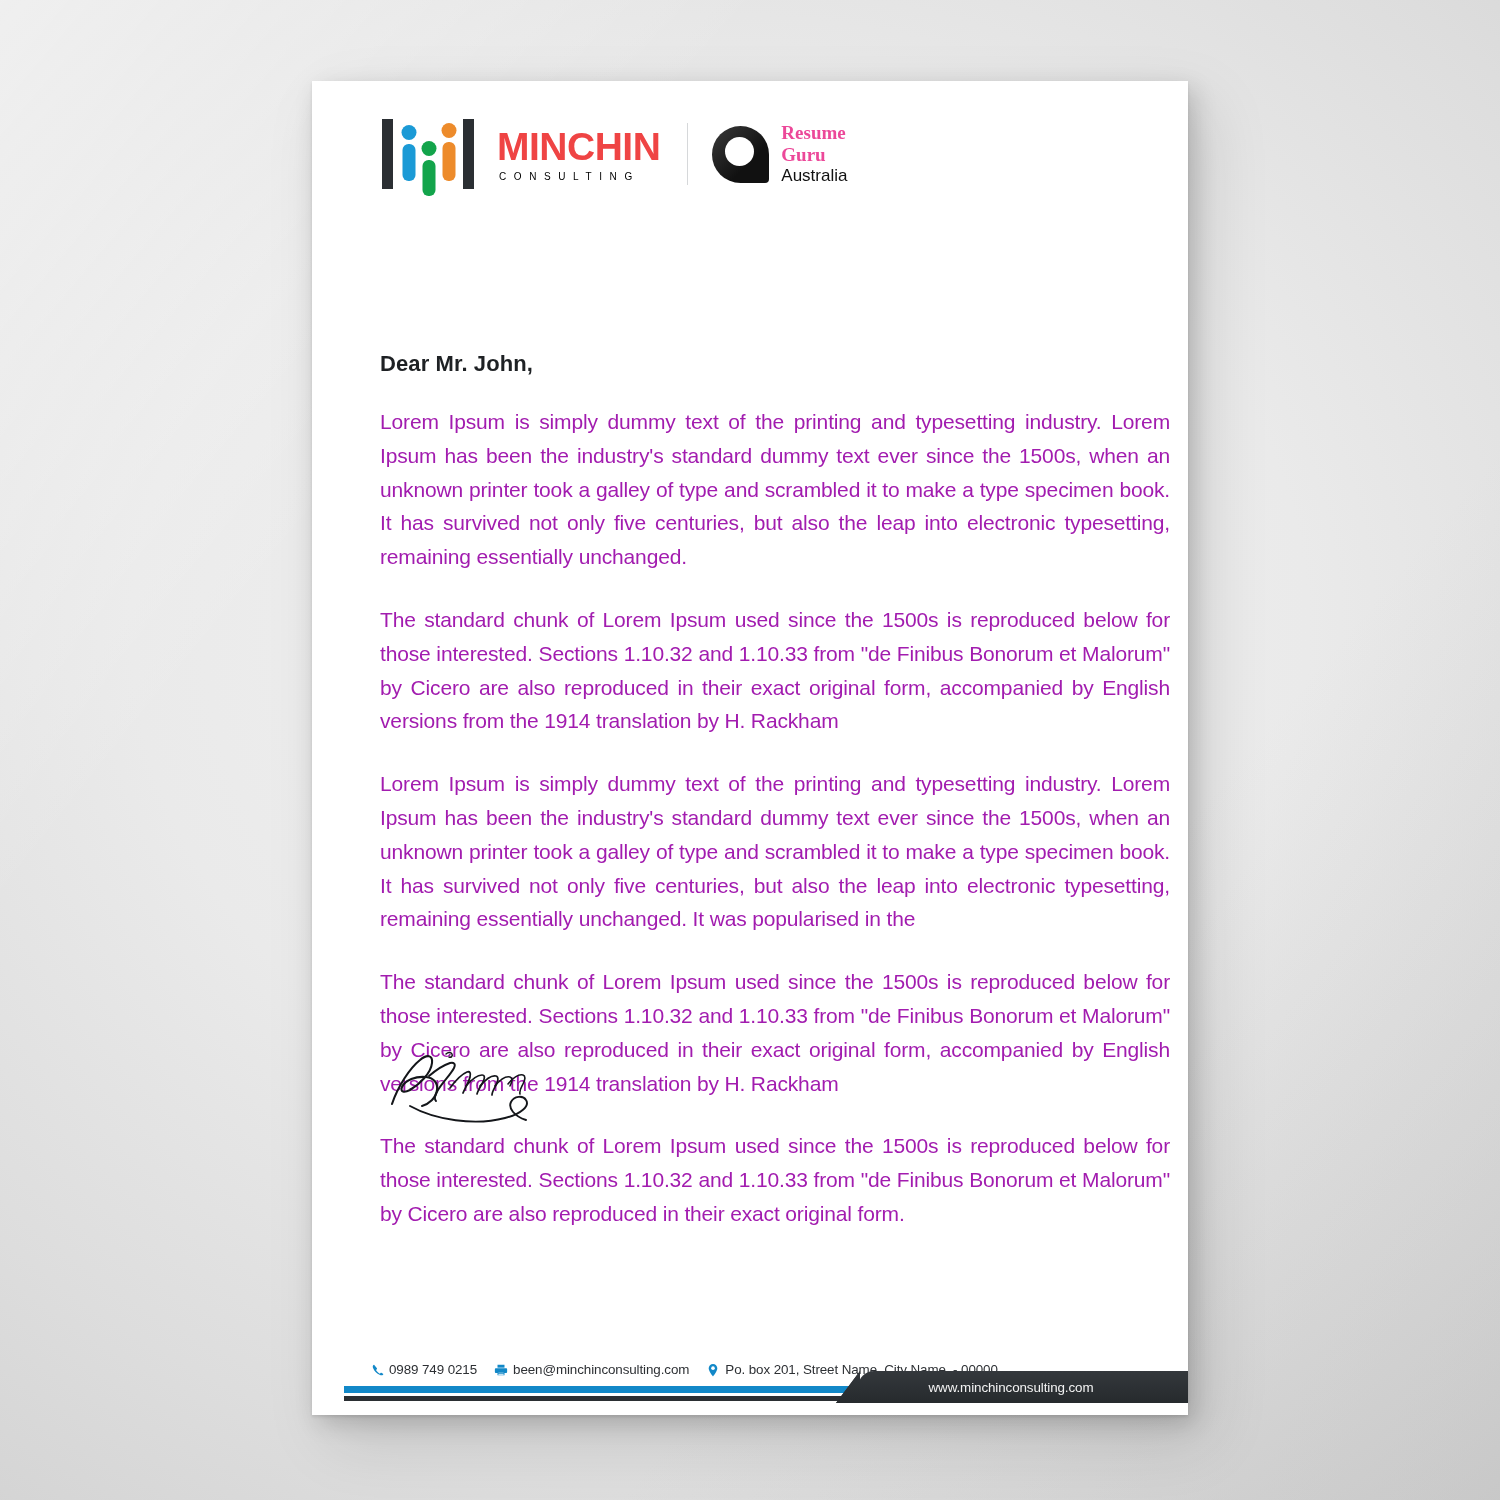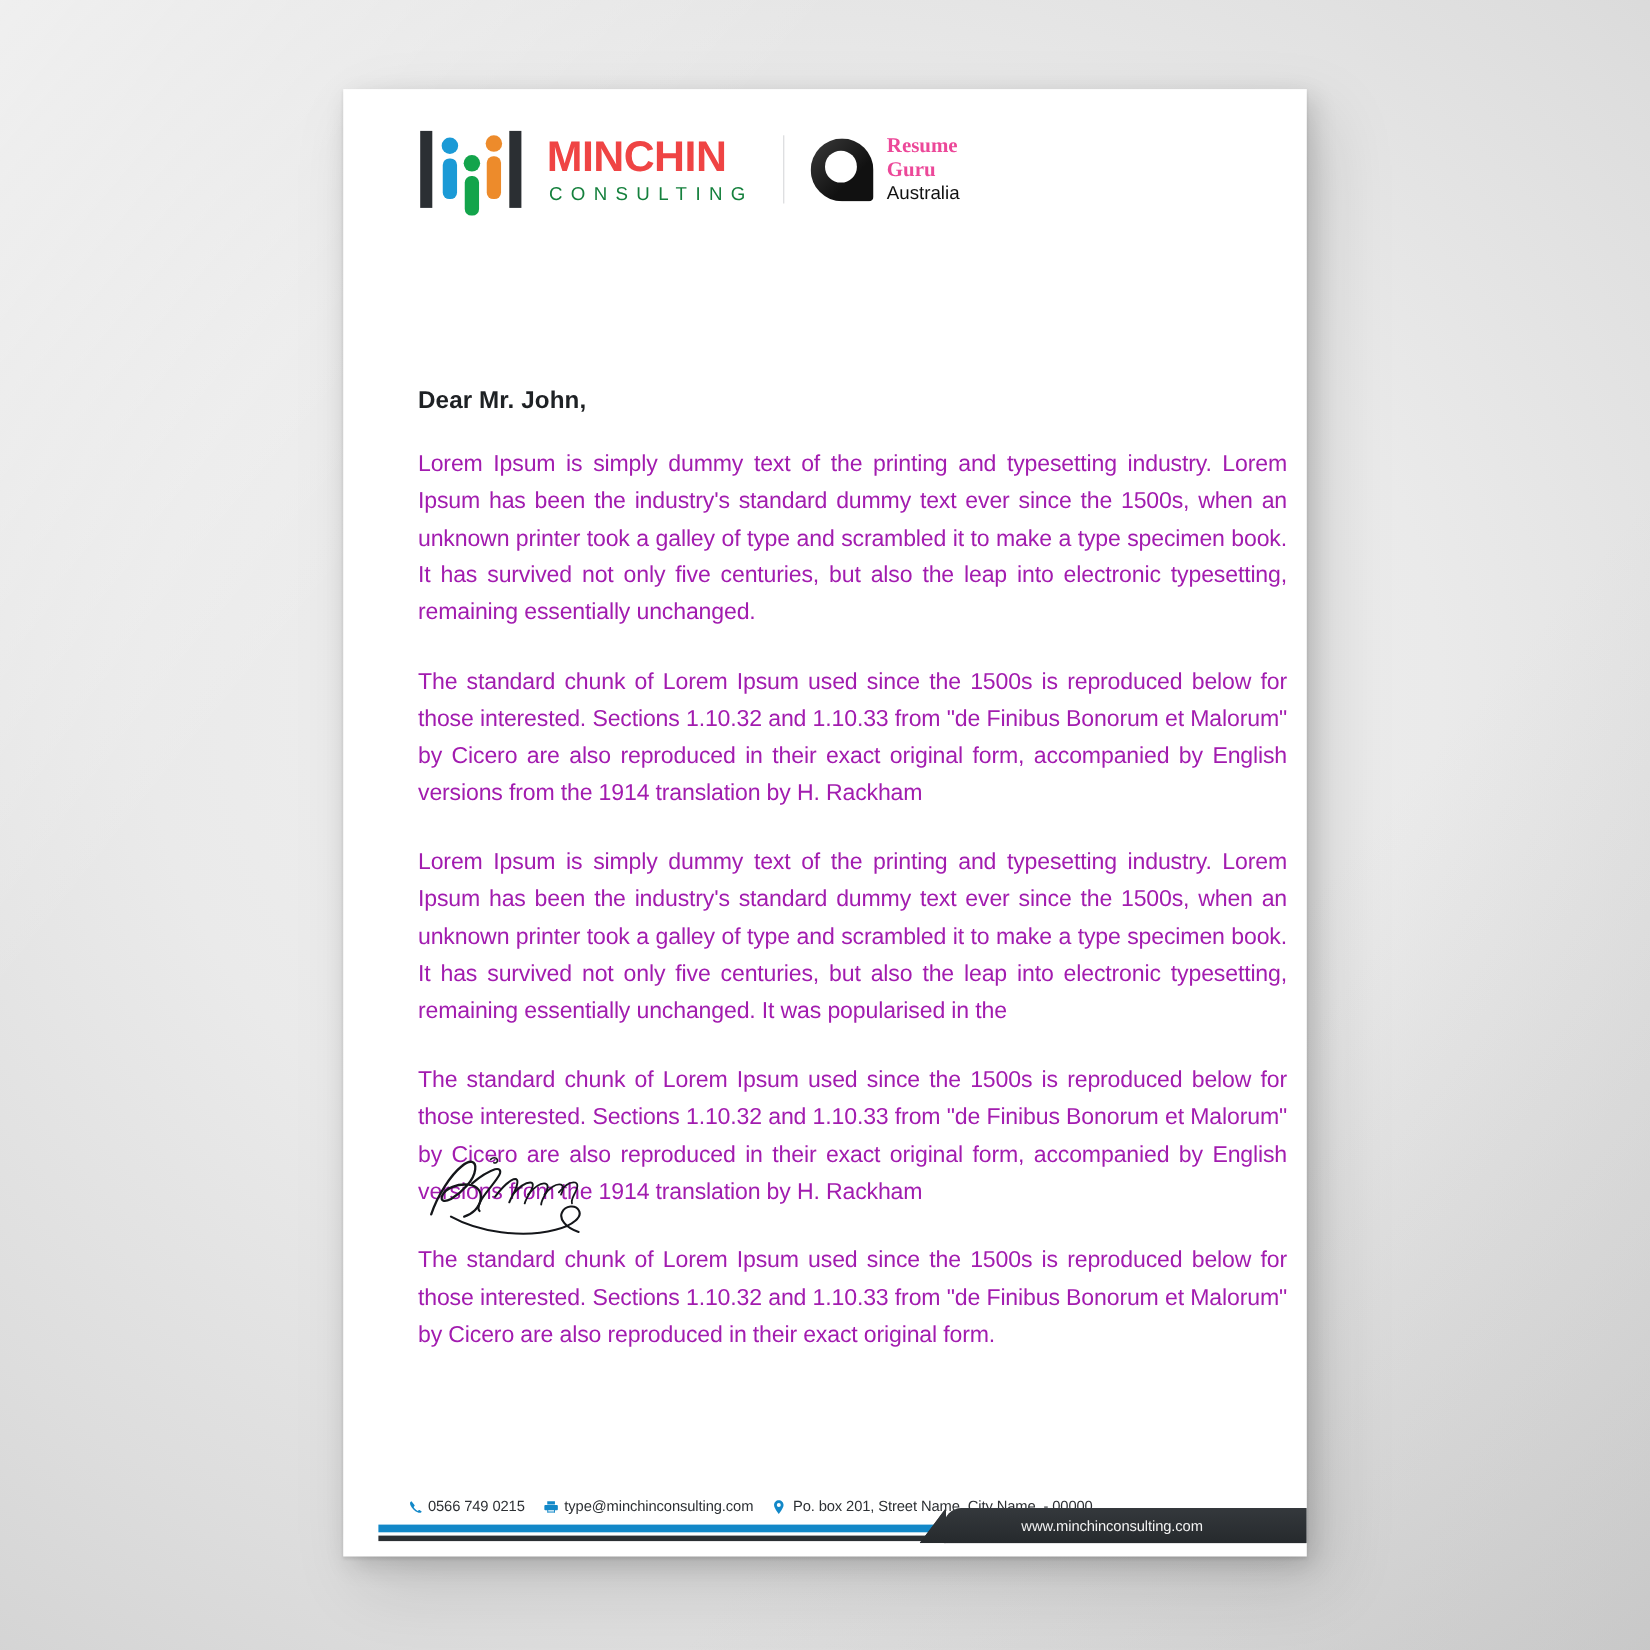--- a/index.html
+++ b/index.html
@@ -108,23 +108,23 @@
   .wordmark .name {
     font-family: "Liberation Sans", sans-serif;
     font-size: 39px;
     font-weight: bold;
     letter-spacing: -0.5px;
     color: #ef4444;
     display: block;
   }
   .wordmark .tagline {
     font-family: "Liberation Sans", sans-serif;
-    font-size: 17px;
+    font-size: 10px;
     letter-spacing: 7.6px;
-    color: #15803d;
+    color: #000000;
     display: block;
     margin-top: 6px;
     margin-left: 2px;
   }
 
   .divider {
     width: 1px;
     height: 62px;
     background: #d6d8da;
     margin: 0 24px 0 27px;
@@ -395,33 +395,33 @@
   <div class="footer">
 
     <div class="contact-row">
 
       <div class="contact-item">
         <span class="ico">
           <svg width="14" height="14" viewBox="0 0 24 24" aria-hidden="true">
             <path d="M6.6 2.2c-.9.2-1.7.9-2.1 1.8-.6 1.3-.4 3 .6 5.3 1 2.3 2.7 4.8 4.8 6.9 2.1 2.1 4.6 3.8 6.9 4.8 2.3 1 4 1.2 5.3.6.9-.4 1.6-1.2 1.8-2.1l-3.7-2.2c-.5-.3-1.1-.2-1.5.2l-1.4 1.5c-1.4-.7-2.8-1.7-4.1-3-1.3-1.3-2.3-2.7-3-4.1l1.5-1.4c.4-.4.5-1 .2-1.5z" fill="#1288C8" transform="scale(0.92) translate(1,1)"></path>
           </svg>
         </span>
-        <span>0566 749 0215</span>
+        <span>0989 749 0215</span>
       </div>
 
       <div class="contact-item">
         <span class="ico">
           <svg width="14" height="14" viewBox="0 0 24 24" aria-hidden="true">
             <path d="M6 3h12v5H6z" fill="#1288C8"></path>
             <path d="M3 9h18a1.5 1.5 0 0 1 1.5 1.5v5A1.5 1.5 0 0 1 21 17H3a1.5 1.5 0 0 1-1.5-1.5v-5A1.5 1.5 0 0 1 3 9z" fill="#1288C8"></path>
             <path d="M6 15h12v6H6z" fill="#1288C8"></path>
             <path d="M7.5 16.5h9v1.2h-9zm0 2.4h9v1.2h-9z" fill="#ffffff"></path>
           </svg>
         </span>
-        <span>type@minchinconsulting.com</span>
+        <span>been@minchinconsulting.com</span>
       </div>
 
       <div class="contact-item">
         <span class="ico">
           <svg width="14" height="14" viewBox="0 0 24 24" aria-hidden="true">
             <path d="M12 1.5c-4.1 0-7.4 3.3-7.4 7.4 0 5.4 7.4 14 7.4 14s7.4-8.6 7.4-14c0-4.1-3.3-7.4-7.4-7.4z" fill="#1288C8"></path>
             <circle cx="12" cy="8.8" r="3.1" fill="#ffffff"></circle>
           </svg>
         </span>
         <span>Po. box 201, Street Name, City Name,  - 00000</span>

